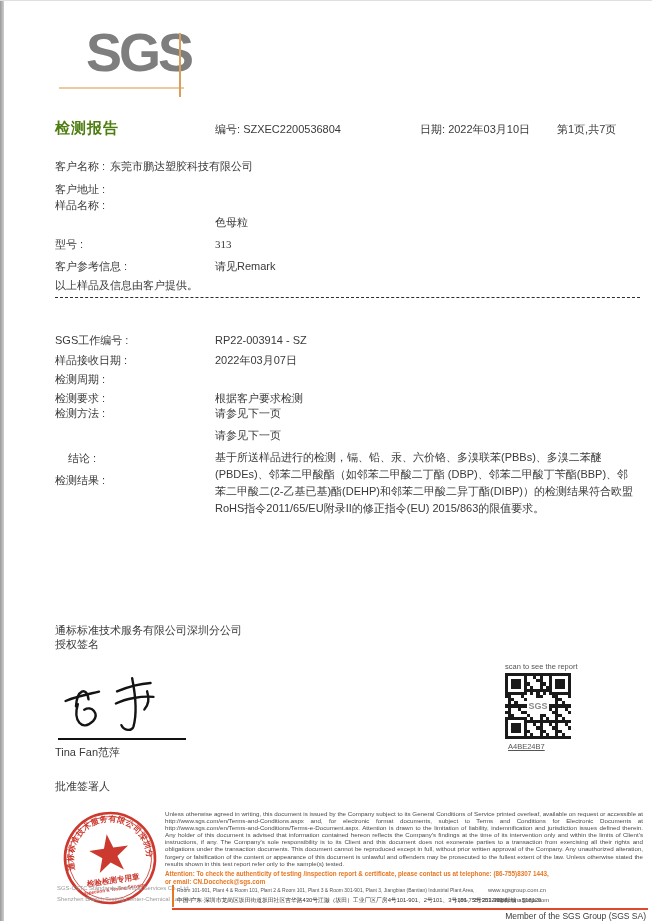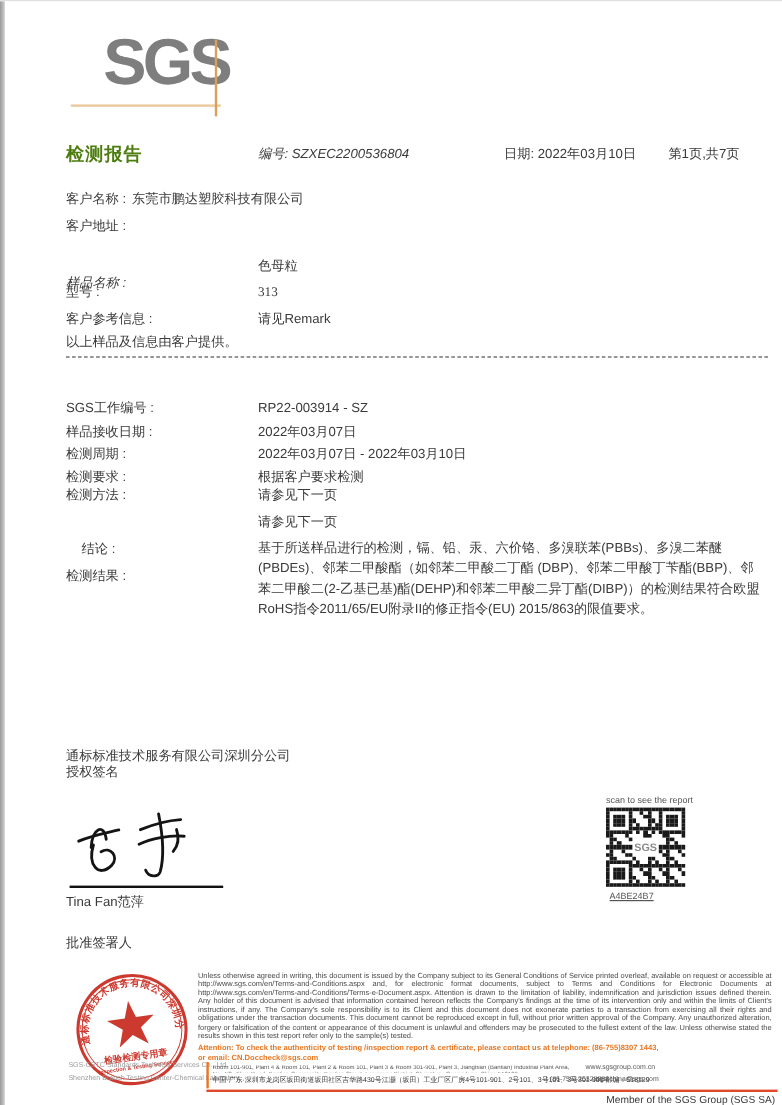--- a/index.html
+++ b/index.html
@@ -52,50 +52,49 @@
 <body>
 
 <div class="page">
   <div class="edge"></div>
 
   <div class="logo-text">SGS</div>
   <div class="logo-hline"></div>
   <div class="logo-vline"></div>
 
   <div class="abs t15b" style="left:55px;top:118px;">检测报告</div>
-  <div class="abs t11" style="left:215px;top:121px;font-style:italic;">
+  <div class="abs t11" style="left:215px;top:121px;">
     <span>编号:</span>
     <span>SZXEC2200536804</span>
   </div>
   <div class="abs t11" style="left:420px;top:121px;">
     <span>日期:</span>
     <span>2022年03月10日</span>
   </div>
   <div class="abs t11" style="left:557px;top:121px;">第1页,共7页</div>
 
   <div class="abs t11" style="left:55px;top:158px;">客户名称 :</div>
   <div class="abs t11" style="left:110px;top:158px;">东莞市鹏达塑胶科技有限公司</div>
   <div class="abs t11" style="left:55px;top:181px;">客户地址 :</div>
 
-  <div class="abs t11" style="left:55px;top:228px;font-style:italic;">样品名称 :</div>
+  <div class="abs t11" style="left:55px;top:197px;">样品名称 :</div>
   <div class="abs t11" style="left:215px;top:214px;">色母粒</div>
   <div class="abs t11" style="left:55px;top:236px;">型号 :</div>
   <div class="abs t11" style="left:215px;top:236px;font-family:Liberation Serif, serif;">313</div>
   <div class="abs t11" style="left:55px;top:258px;">客户参考信息 :</div>
   <div class="abs t11" style="left:215px;top:258px;">请见Remark</div>
   <div class="abs t11" style="left:55px;top:277px;">以上样品及信息由客户提供。</div>
 
   <div class="dashes"></div>
 
   <div class="abs t11" style="left:55px;top:332px;">SGS工作编号 :</div>
   <div class="abs t11" style="left:215px;top:332px;">RP22-003914 - SZ</div>
   <div class="abs t11" style="left:55px;top:352px;">样品接收日期 :</div>
   <div class="abs t11" style="left:215px;top:352px;">2022年03月07日</div>
   <div class="abs t11" style="left:55px;top:371px;">检测周期 :</div>
-  <div class="abs t11" style="left:215px;top:371px;">2022年03月07日 - 2022年03月10日</div>
   <div class="abs t11" style="left:55px;top:390px;">检测要求 :</div>
   <div class="abs t11" style="left:215px;top:390px;">根据客户要求检测</div>
   <div class="abs t11" style="left:55px;top:405px;">检测方法 :</div>
   <div class="abs t11" style="left:215px;top:405px;">请参见下一页</div>
   <div class="abs t11" style="left:55px;top:427px;margin-top:45px;">检测结果 :</div>
   <div class="abs t11" style="left:215px;top:427px;">请参见下一页</div>
   <div class="abs t11" style="left:68px;top:450px;">结论 :</div>
   <div class="para">基于所送样品进行的检测，镉、铅、汞、六价铬、多溴联苯(PBBs)、多溴二苯醚(PBDEs)、邻苯二甲酸酯（如邻苯二甲酸二丁酯 (DBP)、邻苯二甲酸丁苄酯(BBP)、邻苯二甲酸二(2-乙基已基)酯(DEHP)和邻苯二甲酸二异丁酯(DIBP)）的检测结果符合欧盟RoHS指令2011/65/EU附录II的修正指令(EU) 2015/863的限值要求。</div>
 
   <div class="abs t11" style="left:55px;top:622px;line-height:14px;">通标标准技术服务有限公司深圳分公司</div>

